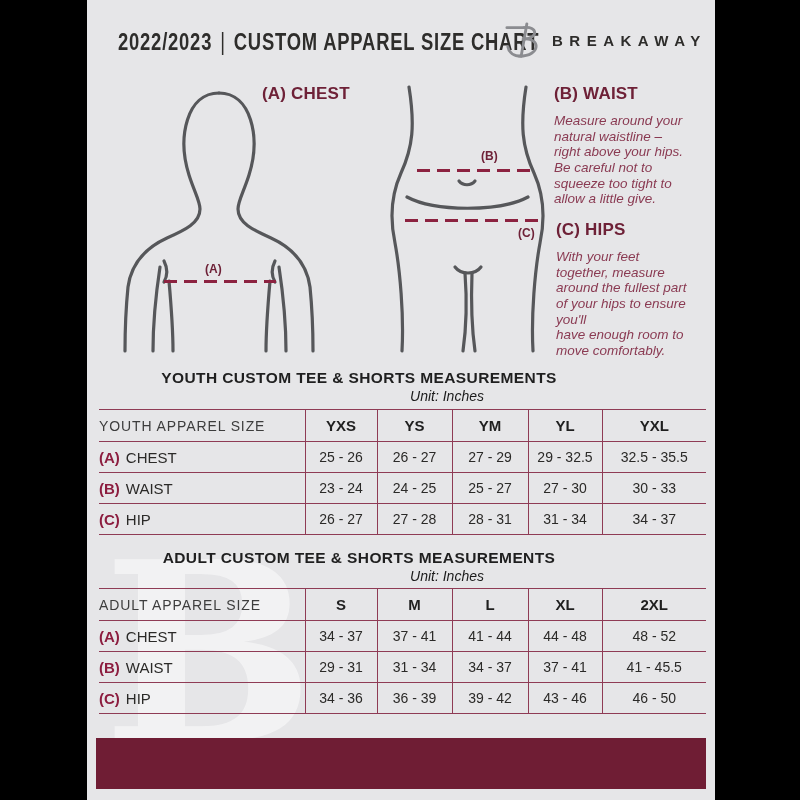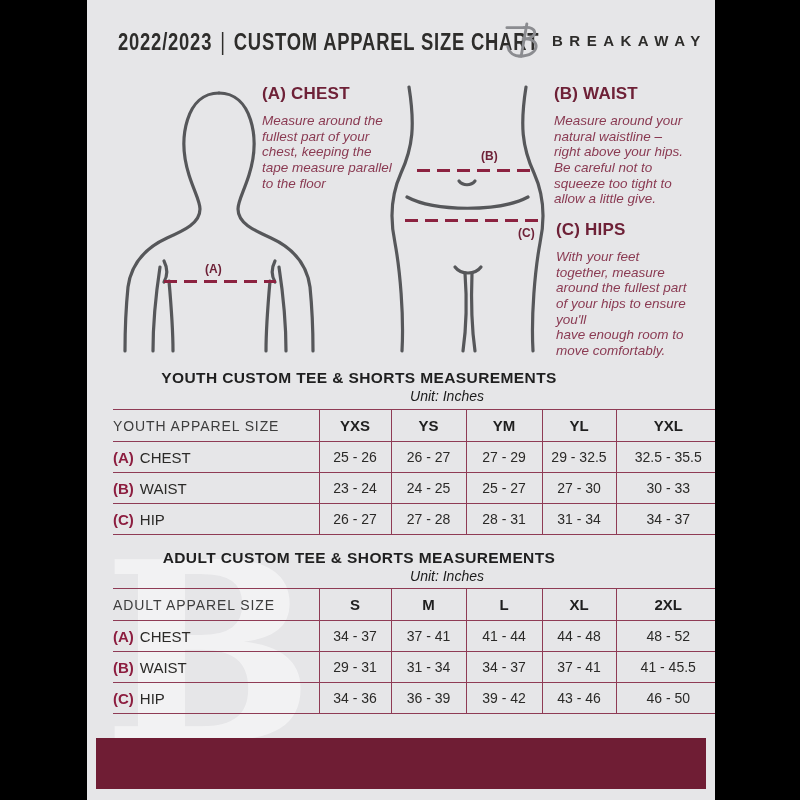--- a/index.html
+++ b/index.html
@@ -26,21 +26,21 @@
          color:#8a3a52;white-space:pre-line;font-weight:500;}
   .dash{position:absolute;height:3px;
         background:repeating-linear-gradient(90deg,#8c2240 0 13px,transparent 13px 20px);}
   .marker{position:absolute;font-weight:700;font-size:12px;color:#6e2137;}
 
   
   .sec-title{position:absolute;left:0;width:544px;text-align:center;font-weight:700;
              font-size:15.5px;letter-spacing:.4px;color:#1f1f1f;}
   .sec-unit{position:absolute;left:0;width:720px;text-align:center;font-style:italic;
             font-size:14px;color:#1c1c1c;}
-  table.size{position:absolute;left:26px;width:607px;border-collapse:collapse;table-layout:fixed;}
+  table.size{position:absolute;left:12px;width:607px;border-collapse:collapse;table-layout:fixed;}
   table.size th,table.size td{border-top:1.5px solid #8f3b55;border-bottom:1.5px solid #8f3b55;
       padding:0;background:transparent;}
   table.size th+th,table.size td+td{border-left:1.5px solid #8f3b55;}
   th.col-label{height:31px;text-align:left;padding-left:24px;font-weight:400;
       font-size:14px;letter-spacing:.9px;color:#3d3d3d;}
   th.size-h{height:31px;font-weight:700;font-size:15px;color:#1f1f1f;text-align:center;}
   td.rlabel{height:30px;text-align:left;padding-left:26px;font-size:15px;color:#2b2a28;}
   td.rlabel .pfx{font-weight:700;color:#8c1d3f;margin-right:6px;}
   td.val{height:30px;text-align:center;font-size:14px;color:#2b2a28;margin-left:20px;}
 
@@ -89,25 +89,20 @@
         <path d="M158 176 C 154 184 154 190 158 197"></path>
         <path d="M162 182 C 167 215 169 245 169 266"></path>
         <path d="M153 196 C 150 230 149 252 149 266"></path>
       </svg>
     </div>
     <span class="marker" style="left:118px;top:182px;">(A)</span>
     <div class="dash" style="left:77px;top:200px;width:112px;"></div>
 
     <div class="gblock" style="left:175px;top:4px;width:158px;">
       <div class="ghead">(A) CHEST</div>
-      <div class="gdesc">Measure around the
-fullest part of your
-chest, keeping the
-tape measure parallel
-to the floor</div>
     </div>
 
     <div class="fig" style="left:298px;top:5px;">
       <svg width="165" height="268" viewBox="0 0 165 268" fill="none" stroke="#56575a" stroke-width="3.2" stroke-linecap="round">
         <path d="M24 2 C 30 40 28 62 16 88 C 7 108 4 130 10 158 C 15 185 19 230 17 266"></path>
         <path d="M141 2 C 135 40 137 62 149 88 C 158 108 161 130 155 158 C 150 185 146 230 148 266"></path>
         <path d="M74 96 C 78 101 86 101 90 96"></path>
         <path d="M22 112 C 50 127 115 127 143 112"></path>
         <path d="M70 182 C 76 190 90 190 96 182"></path>
         <path d="M80 188 C 82 215 81 245 78 266"></path>

